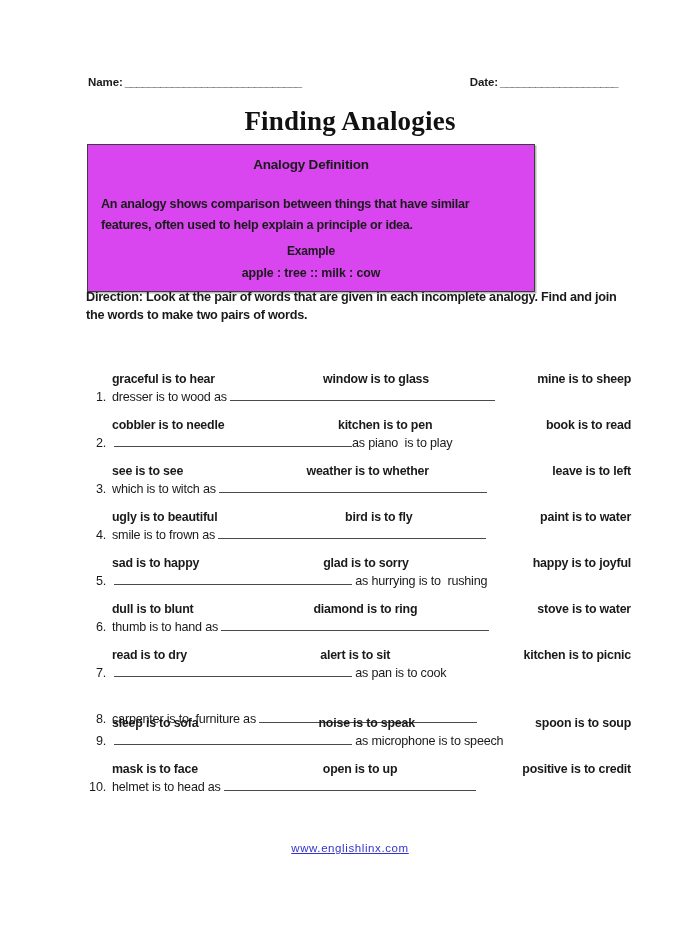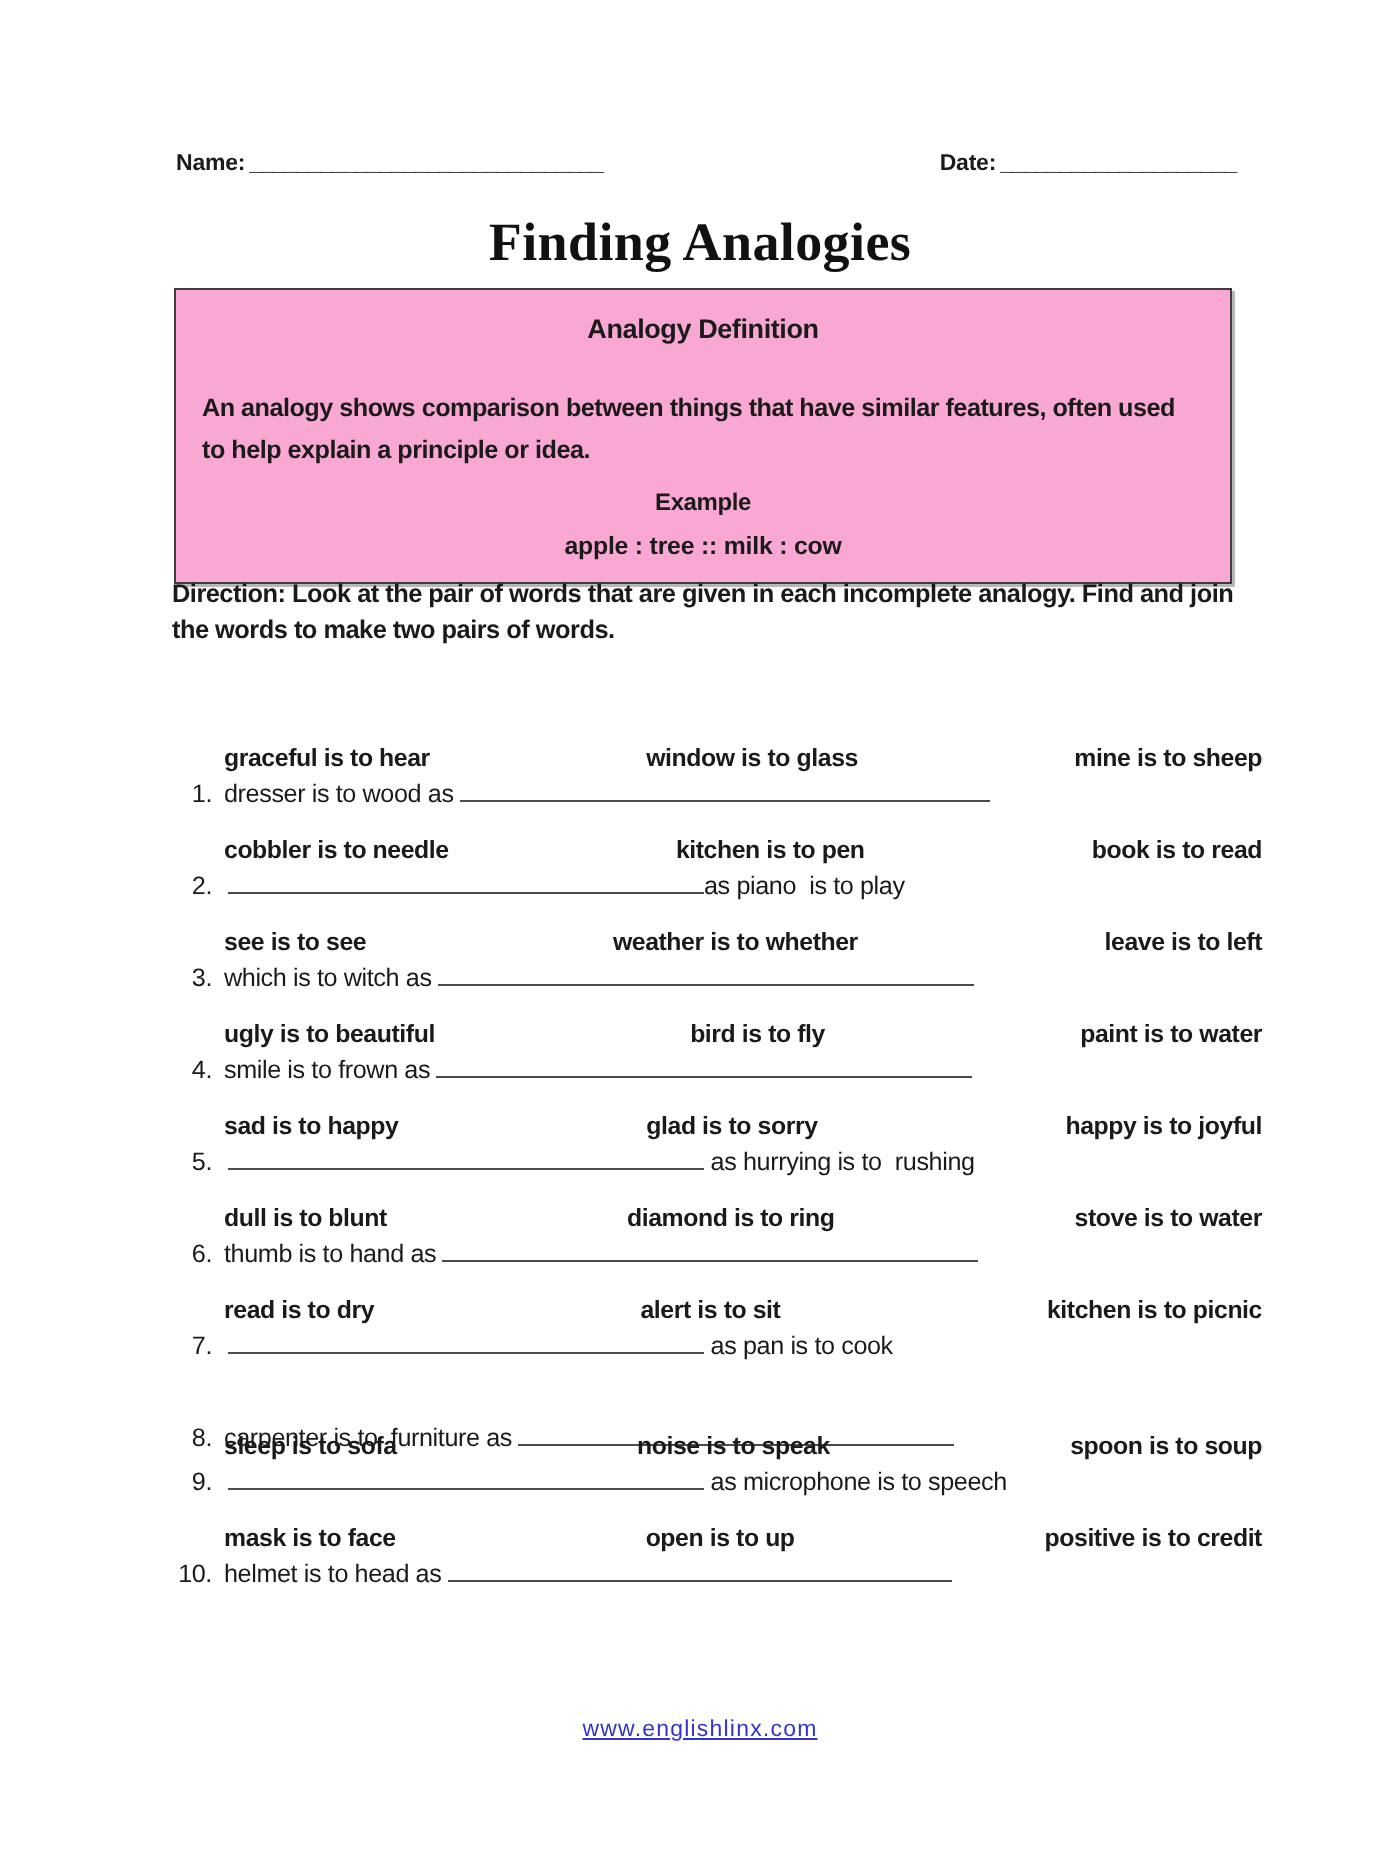--- a/index.html
+++ b/index.html
@@ -56,25 +56,25 @@
     font-size: 27px;
     letter-spacing: 0.2px;
     color: #111;
   }
 
   
   .def-box {
     position: absolute;
     left: 87px;
     top: 144px;
-    width: 529px;
+    width: 448px;
     height: 148px;
     border: 1px solid #3d3d3d;
     box-sizing: border-box;
-    background: #f9a8d4;
+    background: #d946ef;
     box-shadow: 1.5px 1.5px 0 0 #b8b8b8;
   }
   .def-title {
     text-align: center;
     font-weight: bold;
     font-size: 13.5px;
     margin-top: 12px;
     letter-spacing: -0.2px;
   }
   .def-body {
@@ -156,21 +156,20 @@
   .opt-b { }
   .opt-c { }
 
   
   .footer {
     position: absolute;
     left: 0;
     top: 838px;
     width: 700px;
     text-align: center;
-    margin-top: 17px;
   }
   .footer a {
     font-size: 11.5px;
     color: #3434cc;
     text-decoration: underline;
     letter-spacing: 0.6px;
     font-weight: normal;
   }
 </style>
 </head>

